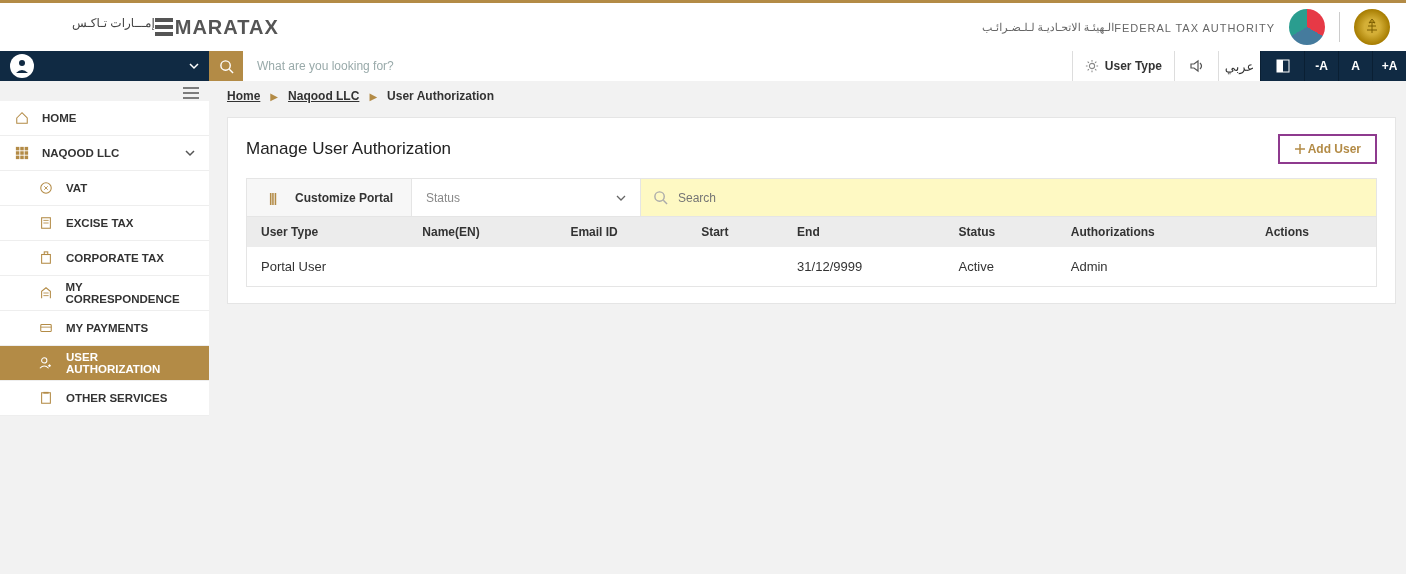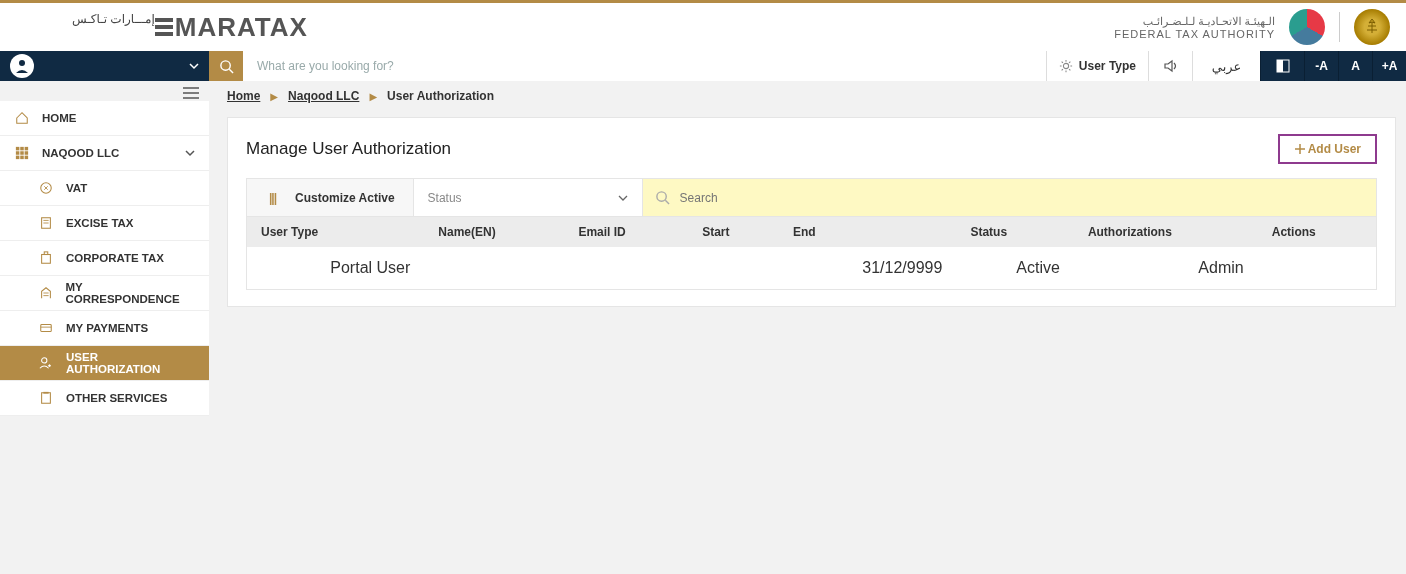--- a/index.html
+++ b/index.html
@@ -3,40 +3,40 @@
   <meta charset="utf-8">
   <style>
     * { margin: 0; padding: 0; box-sizing: border-box; }
     body { font-family: Arial, Helvetica, sans-serif; font-size: 13px; color: #333; background: #fff; }
     
     
     .top-bar { height: 3px; background: #b38b46; }
     .logo-bar { display: flex; justify-content: space-between; align-items: center; padding: 6px 16px 6px 22px; background: #fff; }
     .logo-left { display: flex; }
     .logo-ar { font-size: 12px; color: #444; letter-spacing: 2px; margin-bottom: -2px; padding-left: 50px; }
-    .logo-en { font-size: 26px; font-weight: 700; color: #555; letter-spacing: 1px; display: flex; align-items: center; }
+    .logo-en { font-size: 20px; font-weight: 700; color: #555; letter-spacing: 1px; display: flex; align-items: center; }
     .logo-en .e-stripes { display: inline-flex; flex-direction: column; gap: 3px; margin-right: 2px; }
     .logo-en .e-stripes span { display: block; width: 18px; height: 4px; background: #555; }
     .logo-right { display: flex; align-items: center; gap: 14px; }
-    .fta-text { display: flex; flex-direction: column; align-items: flex-end; font-size: 11px; color: #666; letter-spacing: 1px; }
+    .fta-text { display: flex; align-items: flex-end; font-size: 11px; color: #666; letter-spacing: 1px; }
     .fta-emblem { width: 36px; height: 36px; border-radius: 50%; background: conic-gradient(#e63946 0 120deg, #457b9d 120deg 240deg, #2a9d8f 240deg 360deg); }
     .vbar { width: 1px; height: 30px; background: #ccc; }
     .uae-emblem { width: 36px; height: 36px; border-radius: 50%; background: radial-gradient(circle, #d4af37 30%, #a67c00 70%); display: flex; align-items: center; justify-content: center; }
     
     
     .action-bar { display: flex; align-items: stretch; height: 30px; background: #f2f2f2; }
     .profile-box { width: 209px; background: #102a43; display: flex; align-items: center; padding: 0 10px; color: #fff; cursor: pointer; }
     .profile-avatar { width: 24px; height: 24px; border-radius: 50%; background: #fff; display: flex; align-items: center; justify-content: center; }
     .profile-caret { margin-left: auto; }
     .search-btn-box { width: 34px; background: #b38b46; display: flex; align-items: center; justify-content: center; cursor: pointer; }
     .search-input { flex: 1; border: none; padding: 0 14px; font-size: 12px; color: #333; outline: none; background: #fff; }
     .search-input::placeholder { color: #9aa; }
     .ut-box { display: flex; align-items: center; gap: 6px; padding: 0 12px; border-left: 1px solid #ddd; background: #fff; cursor: pointer; font-size: 12px; font-weight: 600; color: #333; }
     .sound-box { width: 44px; display: flex; align-items: center; justify-content: center; border-left: 1px solid #ddd; background: #fff; cursor: pointer; }
-    .lang-box { width: 68px; display: flex; align-items: center; justify-content: center; border-left: 1px solid #ddd; background: #fff; cursor: pointer; font-size: 13px; }
+    .lang-box { width: 42px; display: flex; align-items: center; justify-content: center; border-left: 1px solid #ddd; background: #fff; cursor: pointer; font-size: 13px; }
     .theme-box { width: 44px; display: flex; align-items: center; justify-content: center; background: #102a43; color: #fff; cursor: pointer; border-left: 1px solid #0a1f33; }
     .font-box { width: 34px; display: flex; align-items: center; justify-content: center; background: #102a43; color: #fff; cursor: pointer; border-left: 1px solid #0a1f33; font-size: 12px; font-weight: 700; }
     
     
     .layout { display: flex; min-height: 494px; }
     .sidebar { width: 209px; background: #f2f2f2; }
     .sidebar-toggle { display: flex; justify-content: flex-end; padding: 6px 10px 2px; color: #555; cursor: pointer; }
     .side-item { display: flex; align-items: center; gap: 12px; padding: 0 14px; height: 35px; font-size: 11.5px; font-weight: 700; color: #333; cursor: pointer; background: #fff; border-bottom: 1px solid #eee; }
     .side-item.sub { padding-left: 38px; font-weight: 600; }
     .side-item.expanded .caret { margin-left: auto; }
@@ -56,21 +56,21 @@
     .add-user-btn { display: flex; align-items: center; gap: 2px; border: 2px solid #8e3a8e; color: #b38b46; font-size: 12px; font-weight: 700; padding: 6px 14px; background: #fff; cursor: pointer; }
     .table-wrap { border: 1px solid #e5e5e5; }
     .table-toolbar { display: flex; align-items: stretch; height: 38px; border-bottom: 1px solid #e5e5e5; background: #f7f7f7; }
     .customize-btn { display: flex; align-items: center; gap: 8px; padding: 0 18px 0 48px; font-size: 12px; font-weight: 600; color: #333; cursor: pointer; position: relative; }
     .customize-btn .bars { position: absolute; left: 22px; color: #b38b46; font-weight: 900; letter-spacing: -1px; }
     .status-dd { display: flex; align-items: center; justify-content: space-between; width: 230px; padding: 0 14px; border-left: 1px solid #e5e5e5; border-right: 1px solid #e5e5e5; font-size: 12px; color: #888; cursor: pointer; background: #fff; }
     .table-search { display: flex; align-items: center; flex: 1; padding: 0 12px; background: #fef9c3; }
     .table-search input { border: none; outline: none; flex: 1; padding: 0 10px; font-size: 12px; background: transparent; }
     .tbl { width: 100%; border-collapse: collapse; }
     .tbl th { text-align: left; font-size: 12px; font-weight: 700; color: #333; padding: 8px 14px; background: #ececec; }
-    .tbl td { font-size: 16px; color: #333; padding: 12px 14px; background: #fff; text-align: right; }
+    .tbl td { font-size: 13px; color: #333; padding: 12px 14px; background: #fff; }
     
     svg { display: block; }
   </style>
 </head>
 <body>
 
 <div class="top-bar"></div>
 
 <div class="logo-bar">
   <div class="logo-left">
@@ -277,21 +277,21 @@
               <line x1="1" y1="6" x2="11" y2="6" stroke="#b38b46" stroke-width="1.5"></line>
             </svg>
           <span>Add User</span>
         </button>
       </div>
 
       <div class="table-wrap">
         <div class="table-toolbar">
           <div class="customize-btn">
             <span class="bars">|||</span>
-            <span>Customize Active</span>
+            <span>Customize Portal</span>
           </div>
           <div class="status-dd">
             <span>Status</span>
             <svg width="10" height="10" viewBox="0 0 10 10">
                 <path d="M1 3 L5 7 L9 3" stroke="#666" stroke-width="1.3" fill="none"></path>
               </svg>
           </div>
           <div class="table-search">
             <svg width="15" height="15" viewBox="0 0 16 16">
                 <circle cx="7" cy="7" r="5" stroke="#aaa" stroke-width="1.5" fill="none"></circle>

